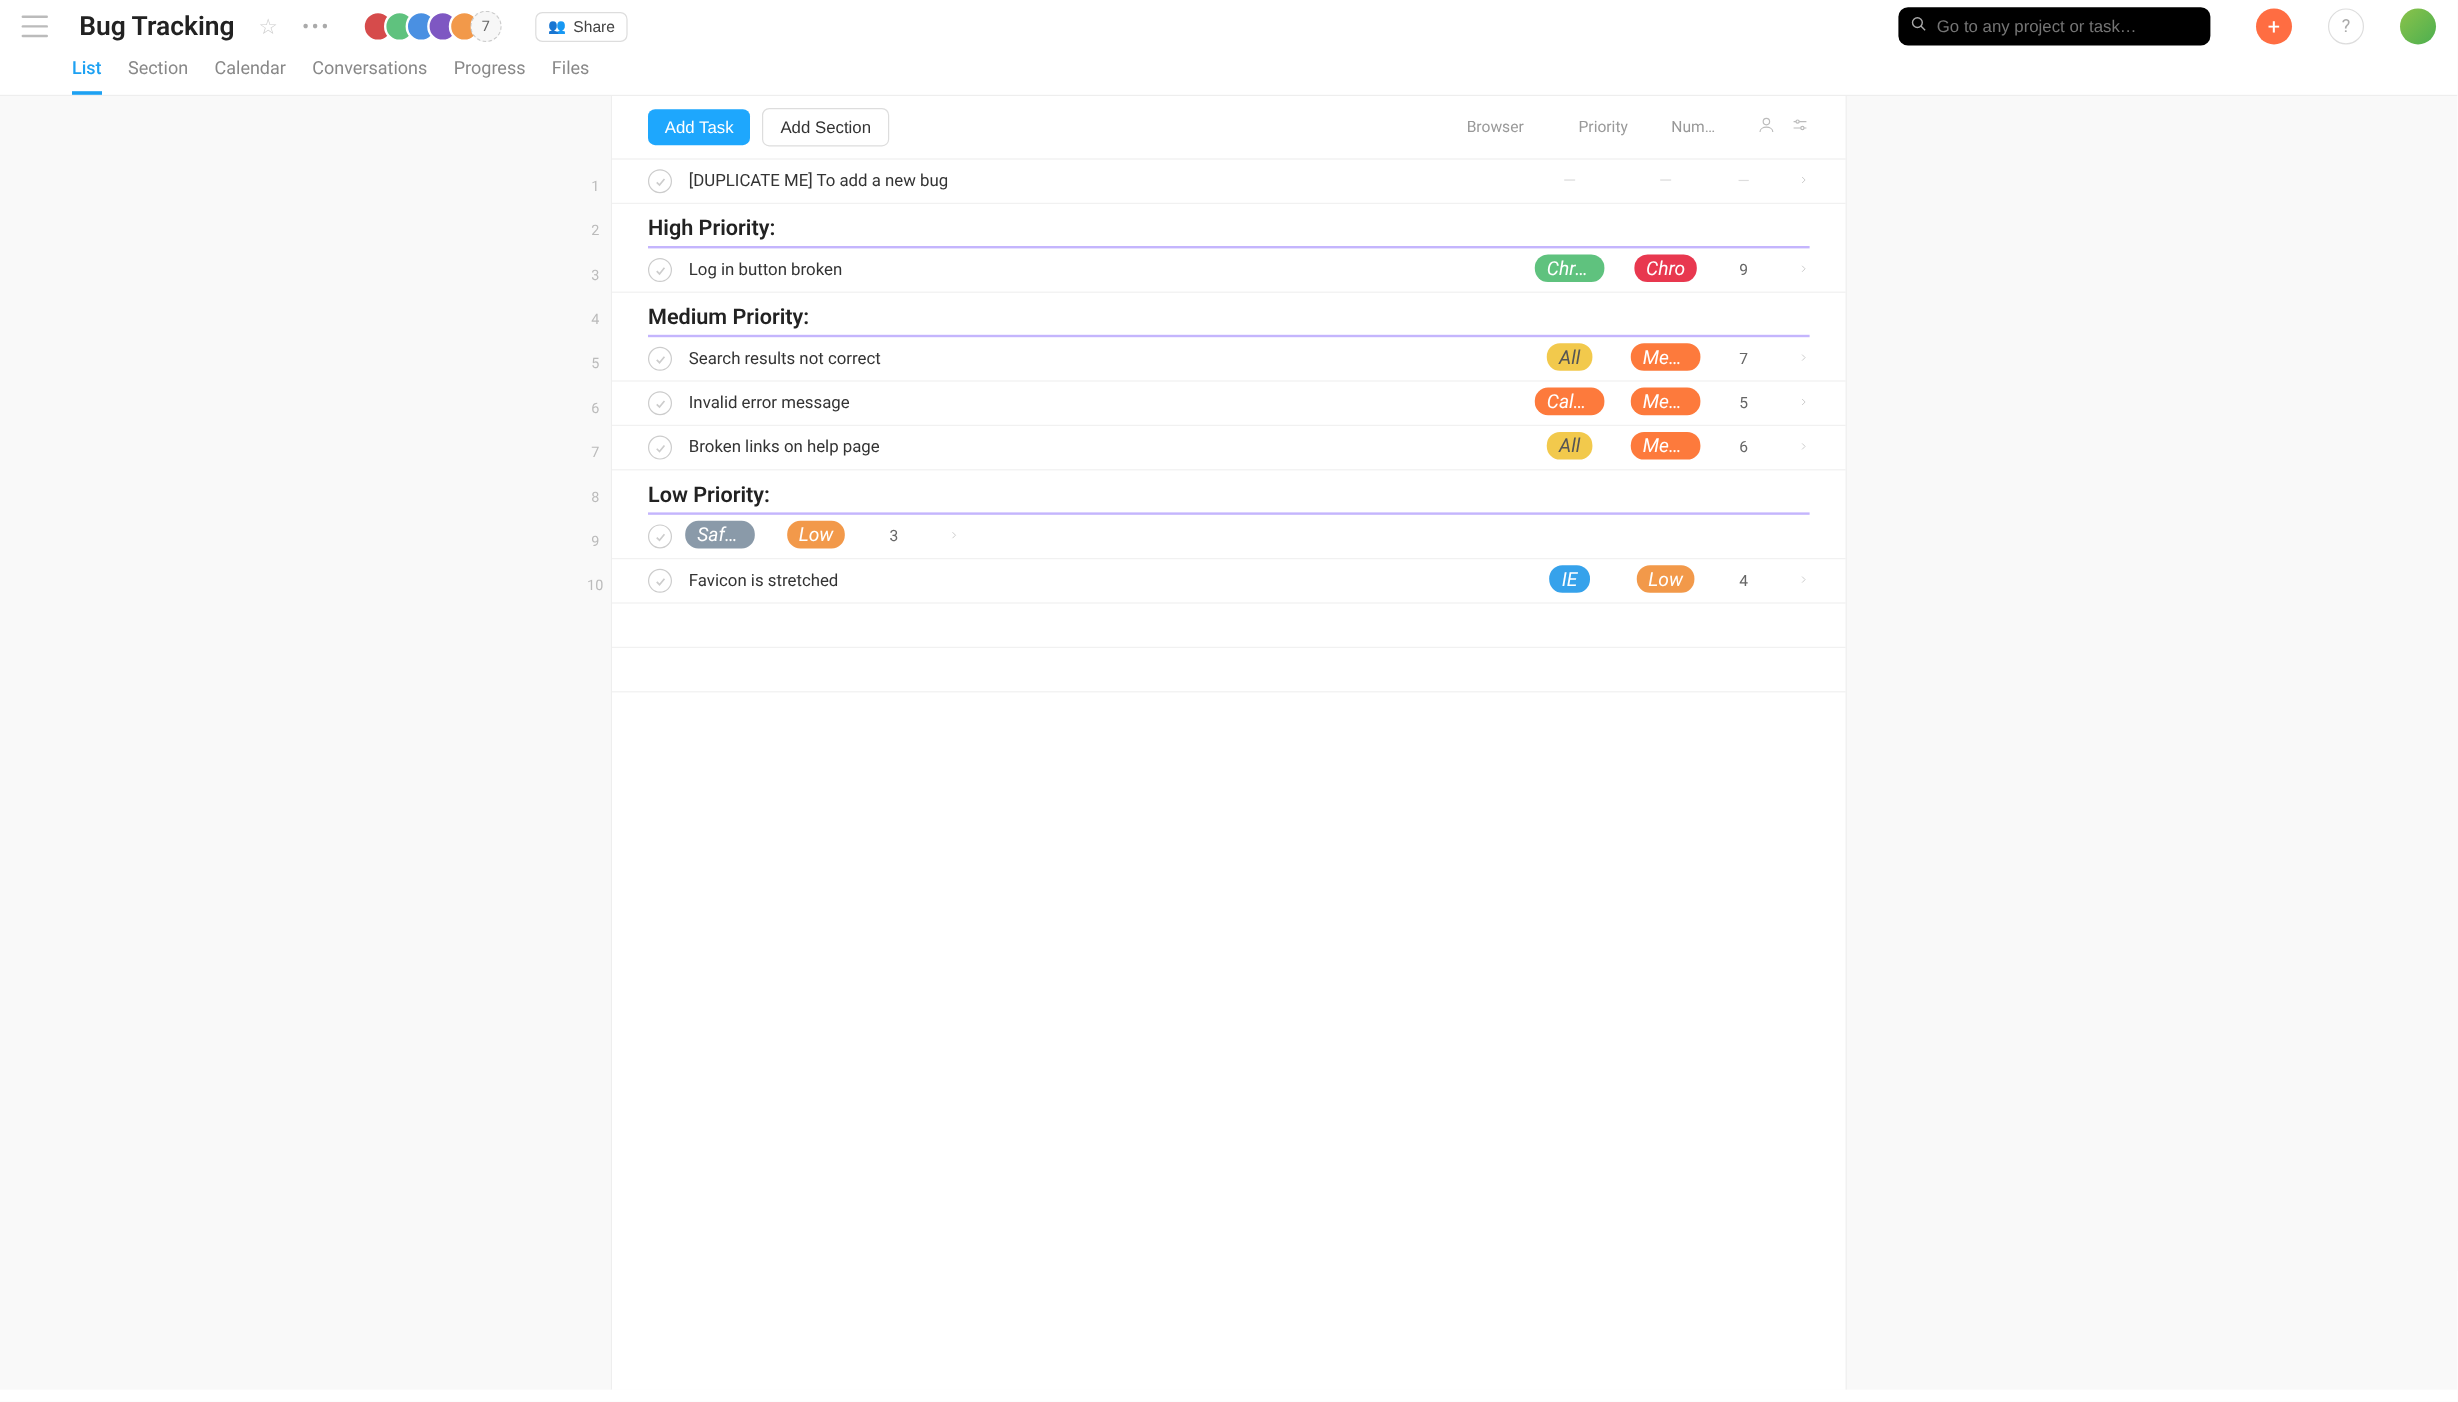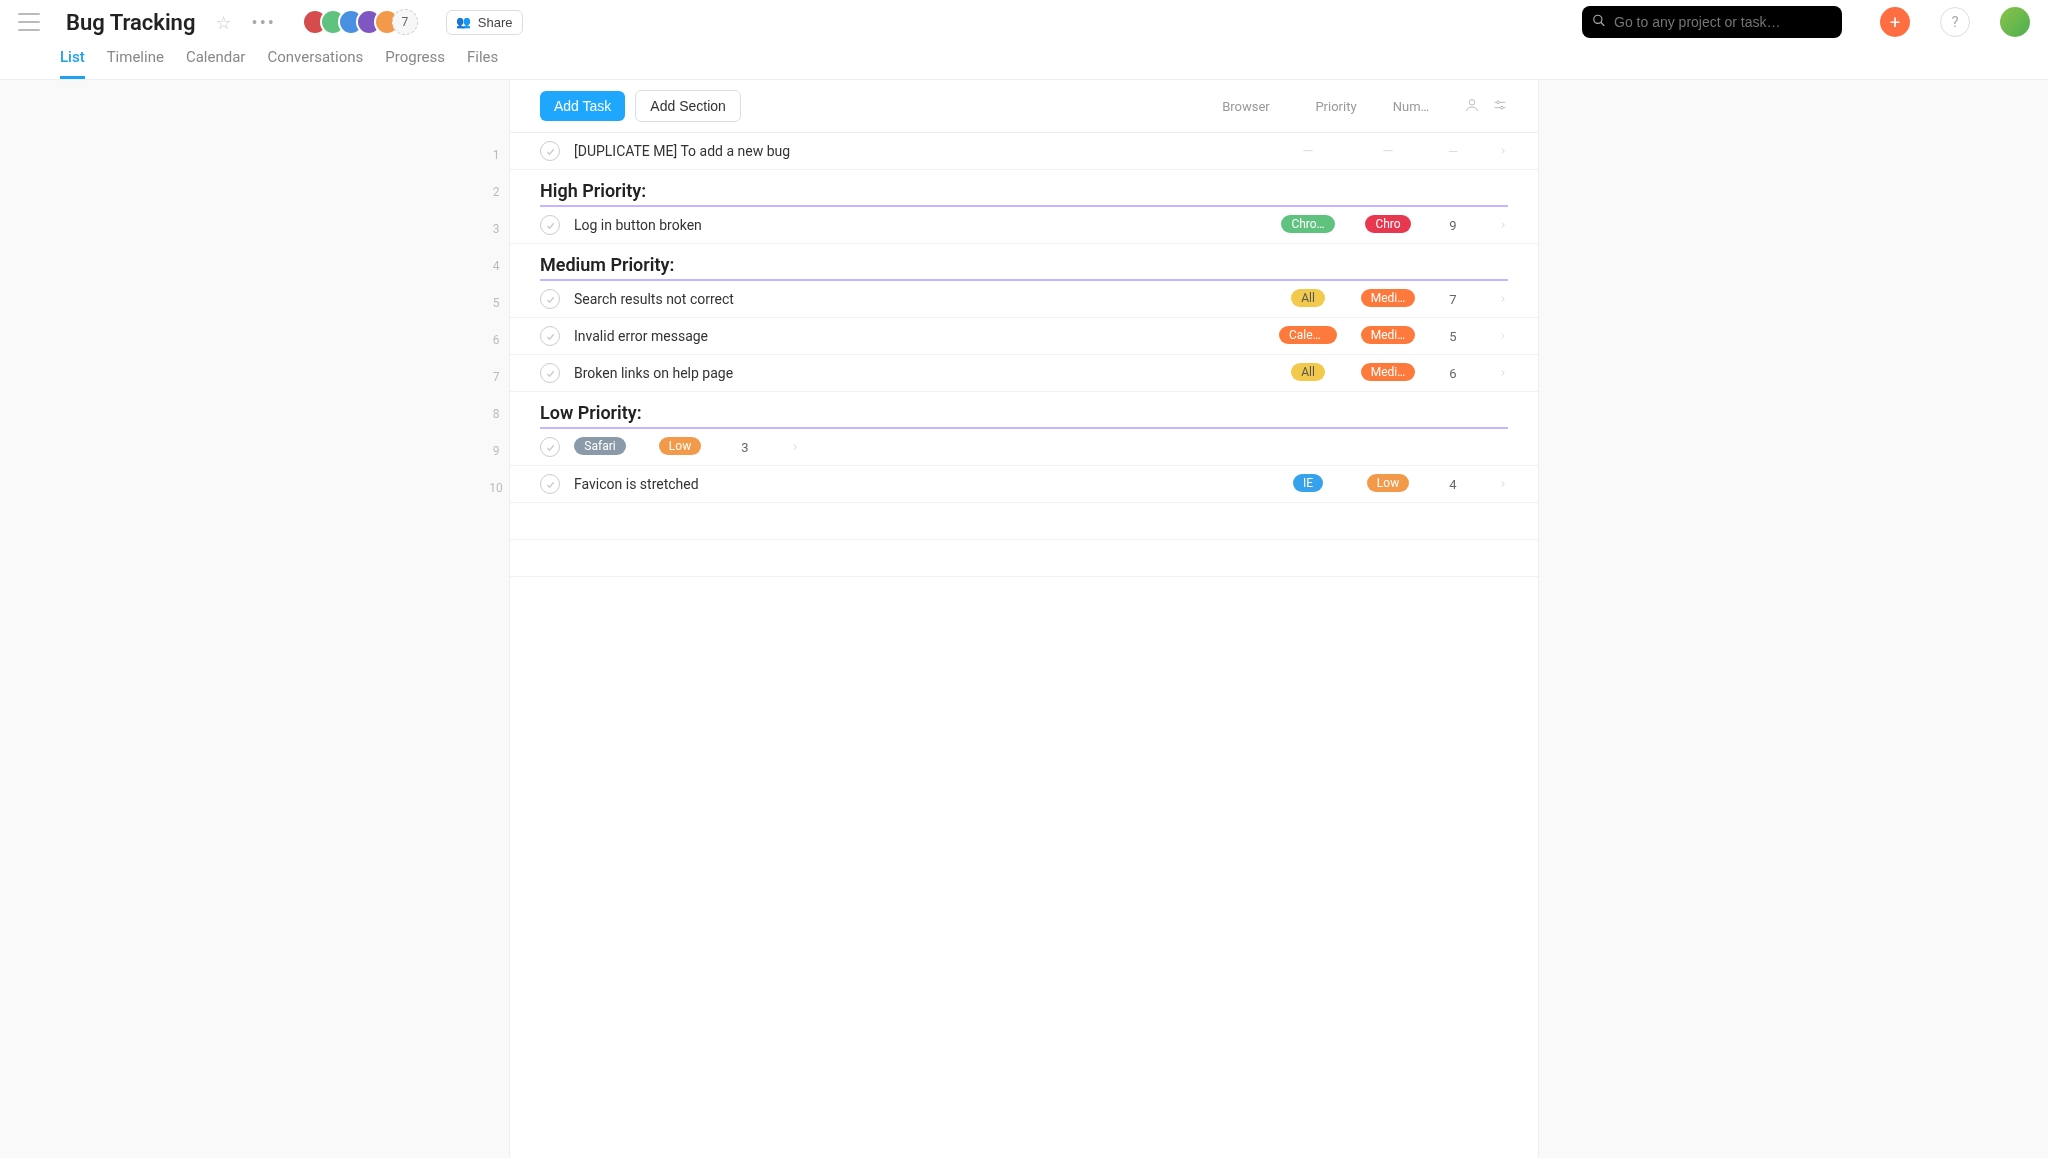--- a/index.html
+++ b/index.html
@@ -46,21 +46,21 @@
 .col-head { width: 80px; text-align:center; color:#999; font-size:13px; overflow:hidden; text-overflow:ellipsis; white-space:nowrap;}
 .col-head.numcol { width:50px; }
 .tool-icons { display:flex; gap:12px; margin-left:18px; color:#bbb; }
 .tool-icon { cursor:pointer; }
 
 
 .row { display:flex; align-items:center; padding: 0 30px; height:37px; border-bottom:1px solid #f1f1f1; }
 .check-circle { width:20px; height:20px; border:1.5px solid #ccc; border-radius:50%; display:flex;align-items:center;justify-content:center; cursor:pointer; flex-shrink:0;}
 .check-circle svg { width:11px; height:11px; stroke:#ccc; }
 .task-name { margin-left: 14px; flex:1; color:#333; cursor:text;}
-.pill { display:inline-block; border-radius: 11px; padding: 2px 10px; font-size:12px; color:#fff; text-align:right; overflow:hidden; text-overflow:ellipsis; white-space:nowrap; max-width:58px;}
+.pill { display:inline-block; border-radius: 11px; padding: 2px 10px; font-size:16px; color:#fff; text-align:right; overflow:hidden; text-overflow:ellipsis; white-space:nowrap; max-width:58px;font-style:italic;}
 .cell { width:80px; text-align:center; }
 .cell.numcell { width:50px; color:#666; font-size:13px;}
 .chevron { width:30px; text-align:right; color:#ccc; cursor:pointer; }
 .empty-dash { color:#ddd; }
 
 .section-row { display:flex; align-items:flex-end; padding: 0 30px; height:37px; }
 .section-row .section-title { font-size:18px; font-weight:600; flex:1; border-bottom:2px solid #c4b5fd; padding-bottom:4px; cursor:text;}
 
 
 .pill-chrome { background:#5fc27e; }
@@ -110,21 +110,21 @@
       </span>
       <input class="search-input" placeholder="Go to any project or task…" style="">
     </div>
     <div class="plus-btn">+</div>
     <div class="help-btn">?</div>
     <div class="me-avatar"></div>
   </div>
 
   <div class="tabs" id="tabs">
       <div class="tab active">List</div>
-      <div class="tab">Timeline</div>
+      <div class="tab">Section</div>
       <div class="tab">Calendar</div>
       <div class="tab">Conversations</div>
       <div class="tab">Progress</div>
       <div class="tab">Files</div>
     </div>
 
   <div class="pagewrap">
     <div class="sheet">
       <div class="rownum-col" id="rownums">
           <div class="rownum">1</div>

